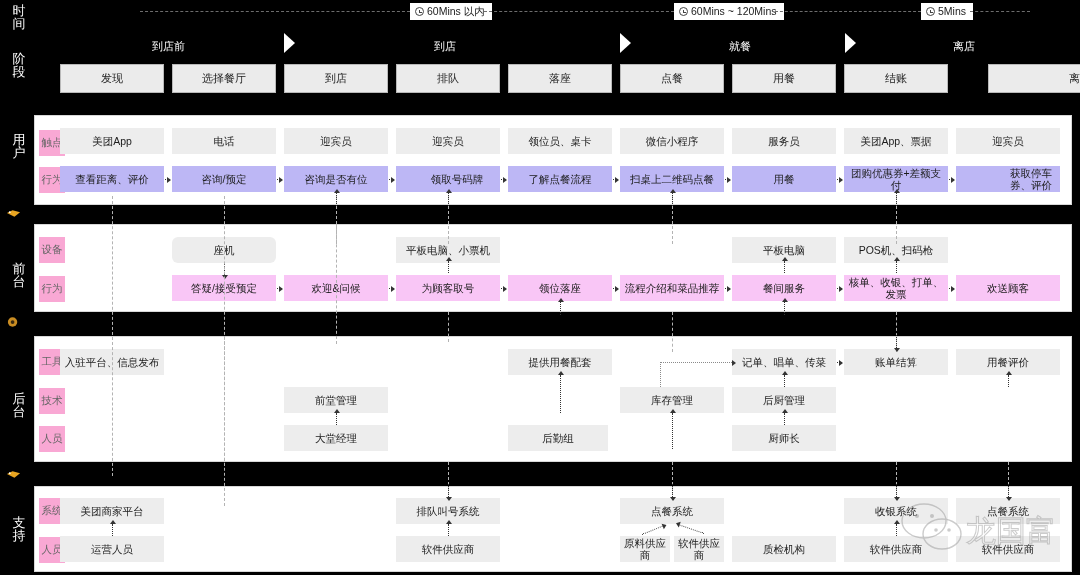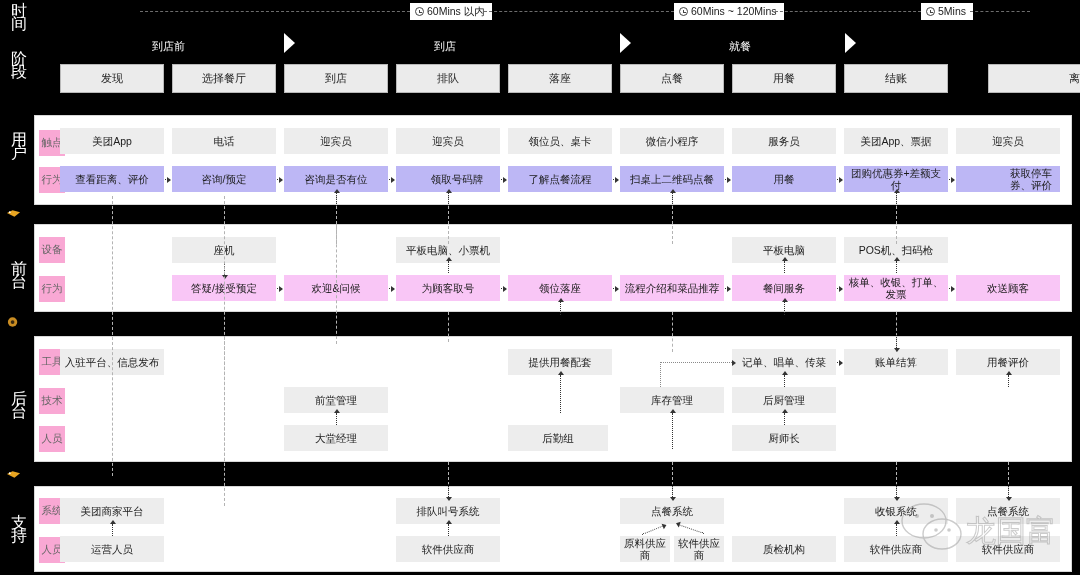--- a/index.html
+++ b/index.html
@@ -14,21 +14,21 @@
     background: #000;
     overflow: hidden;
   }
 
   
   .grouplabel {
     position: absolute;
     left: 8px;
     width: 22px;
     color: #fff;
-    font-size: 16px;
+    font-size: 13px;
     line-height: 13px;
     text-align: center;
     letter-spacing: 0;
   }
 
   
   .timeline-row { position: absolute; left: 0; top: 0; width: 1080px; height: 24px; }
   .timebadge {
     position: absolute;
     top: 3px;
@@ -243,20 +243,21 @@
     </div>
     <div class="timedash" style="left:970px; width:60px;"></div>
   </div>
 
   <div class="phase-name" style="left:56px;  width:225px;">到店前</div>
   <div class="phase-arrow" style="left:284px;"></div>
   <div class="phase-name" style="left:300px; width:290px;">到店</div>
   <div class="phase-arrow" style="left:620px;"></div>
   <div class="phase-name" style="left:636px; width:208px;">就餐</div>
   <div class="phase-arrow" style="left:845px;"></div>
+  <div class="phase-name" style="left:860px; width:208px;">离店</div>
 
   <div id="stagerow">
       <div class="stagebox" style="left: 60px; width: 104px;">
         <span>发现</span>
       </div>
       <div class="stagebox" style="left: 172px; width: 104px;">
         <span>选择餐厅</span>
       </div>
       <div class="stagebox" style="left: 284px; width: 104px;">
         <span>到店</span>
@@ -358,21 +359,21 @@
         <span>获取停车券、评价</span>
       </div>
       <div class="hconn" style="left:165px; top:179px; width:5px;"></div>
       <div class="hconn" style="left:277px; top:179px; width:5px;"></div>
       <div class="hconn" style="left:389px; top:179px; width:5px;"></div>
       <div class="hconn" style="left:501px; top:179px; width:5px;"></div>
       <div class="hconn" style="left:613px; top:179px; width:5px;"></div>
       <div class="hconn" style="left:725px; top:179px; width:5px;"></div>
       <div class="hconn" style="left:837px; top:179px; width:5px;"></div>
       <div class="hconn" style="left:949px; top:179px; width:5px;"></div>
-      <div class="cell grey" style="left:172px; top:237px; width:104px;">
+      <div class="cell grey" style="left:172px; top:237px; width:104px;border-radius:6px;">
         <span>座机</span>
       </div>
       <div class="cell grey" style="left:396px; top:237px; width:104px;">
         <span>平板电脑、小票机</span>
       </div>
       <div class="cell grey" style="left:732px; top:237px; width:104px;">
         <span>平板电脑</span>
       </div>
       <div class="cell grey" style="left:844px; top:237px; width:104px;">
         <span>POS机、扫码枪</span>

